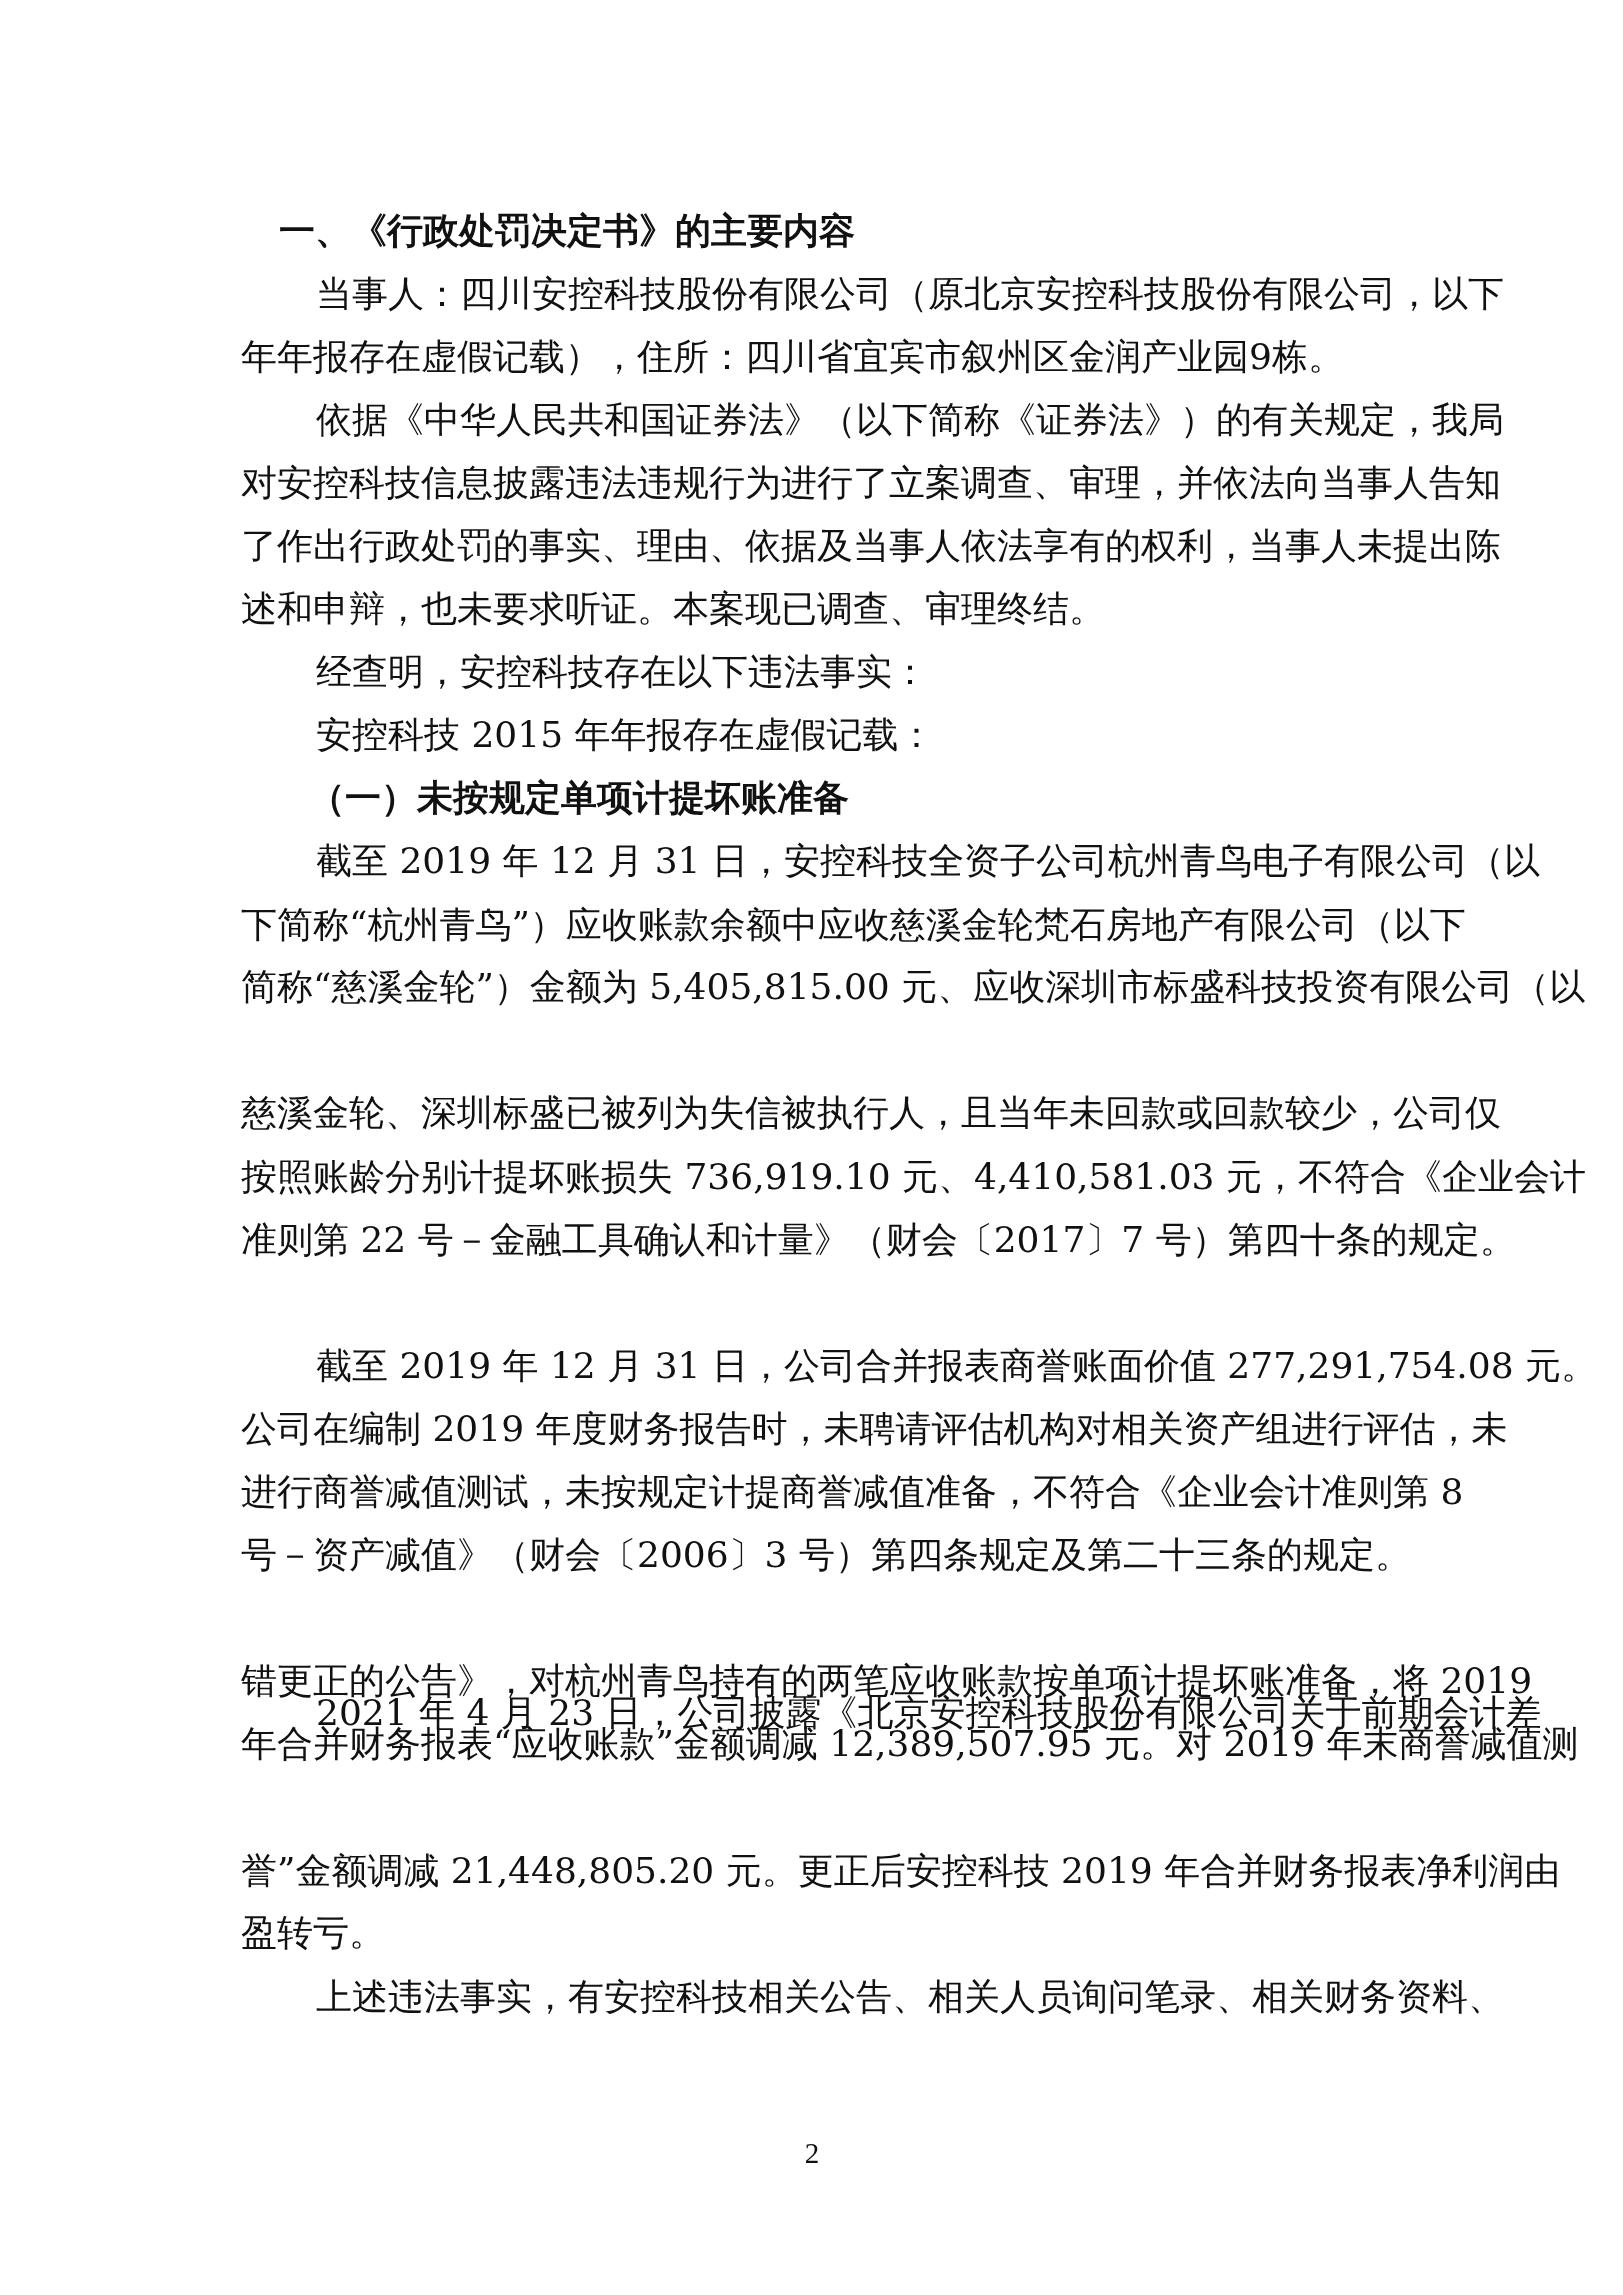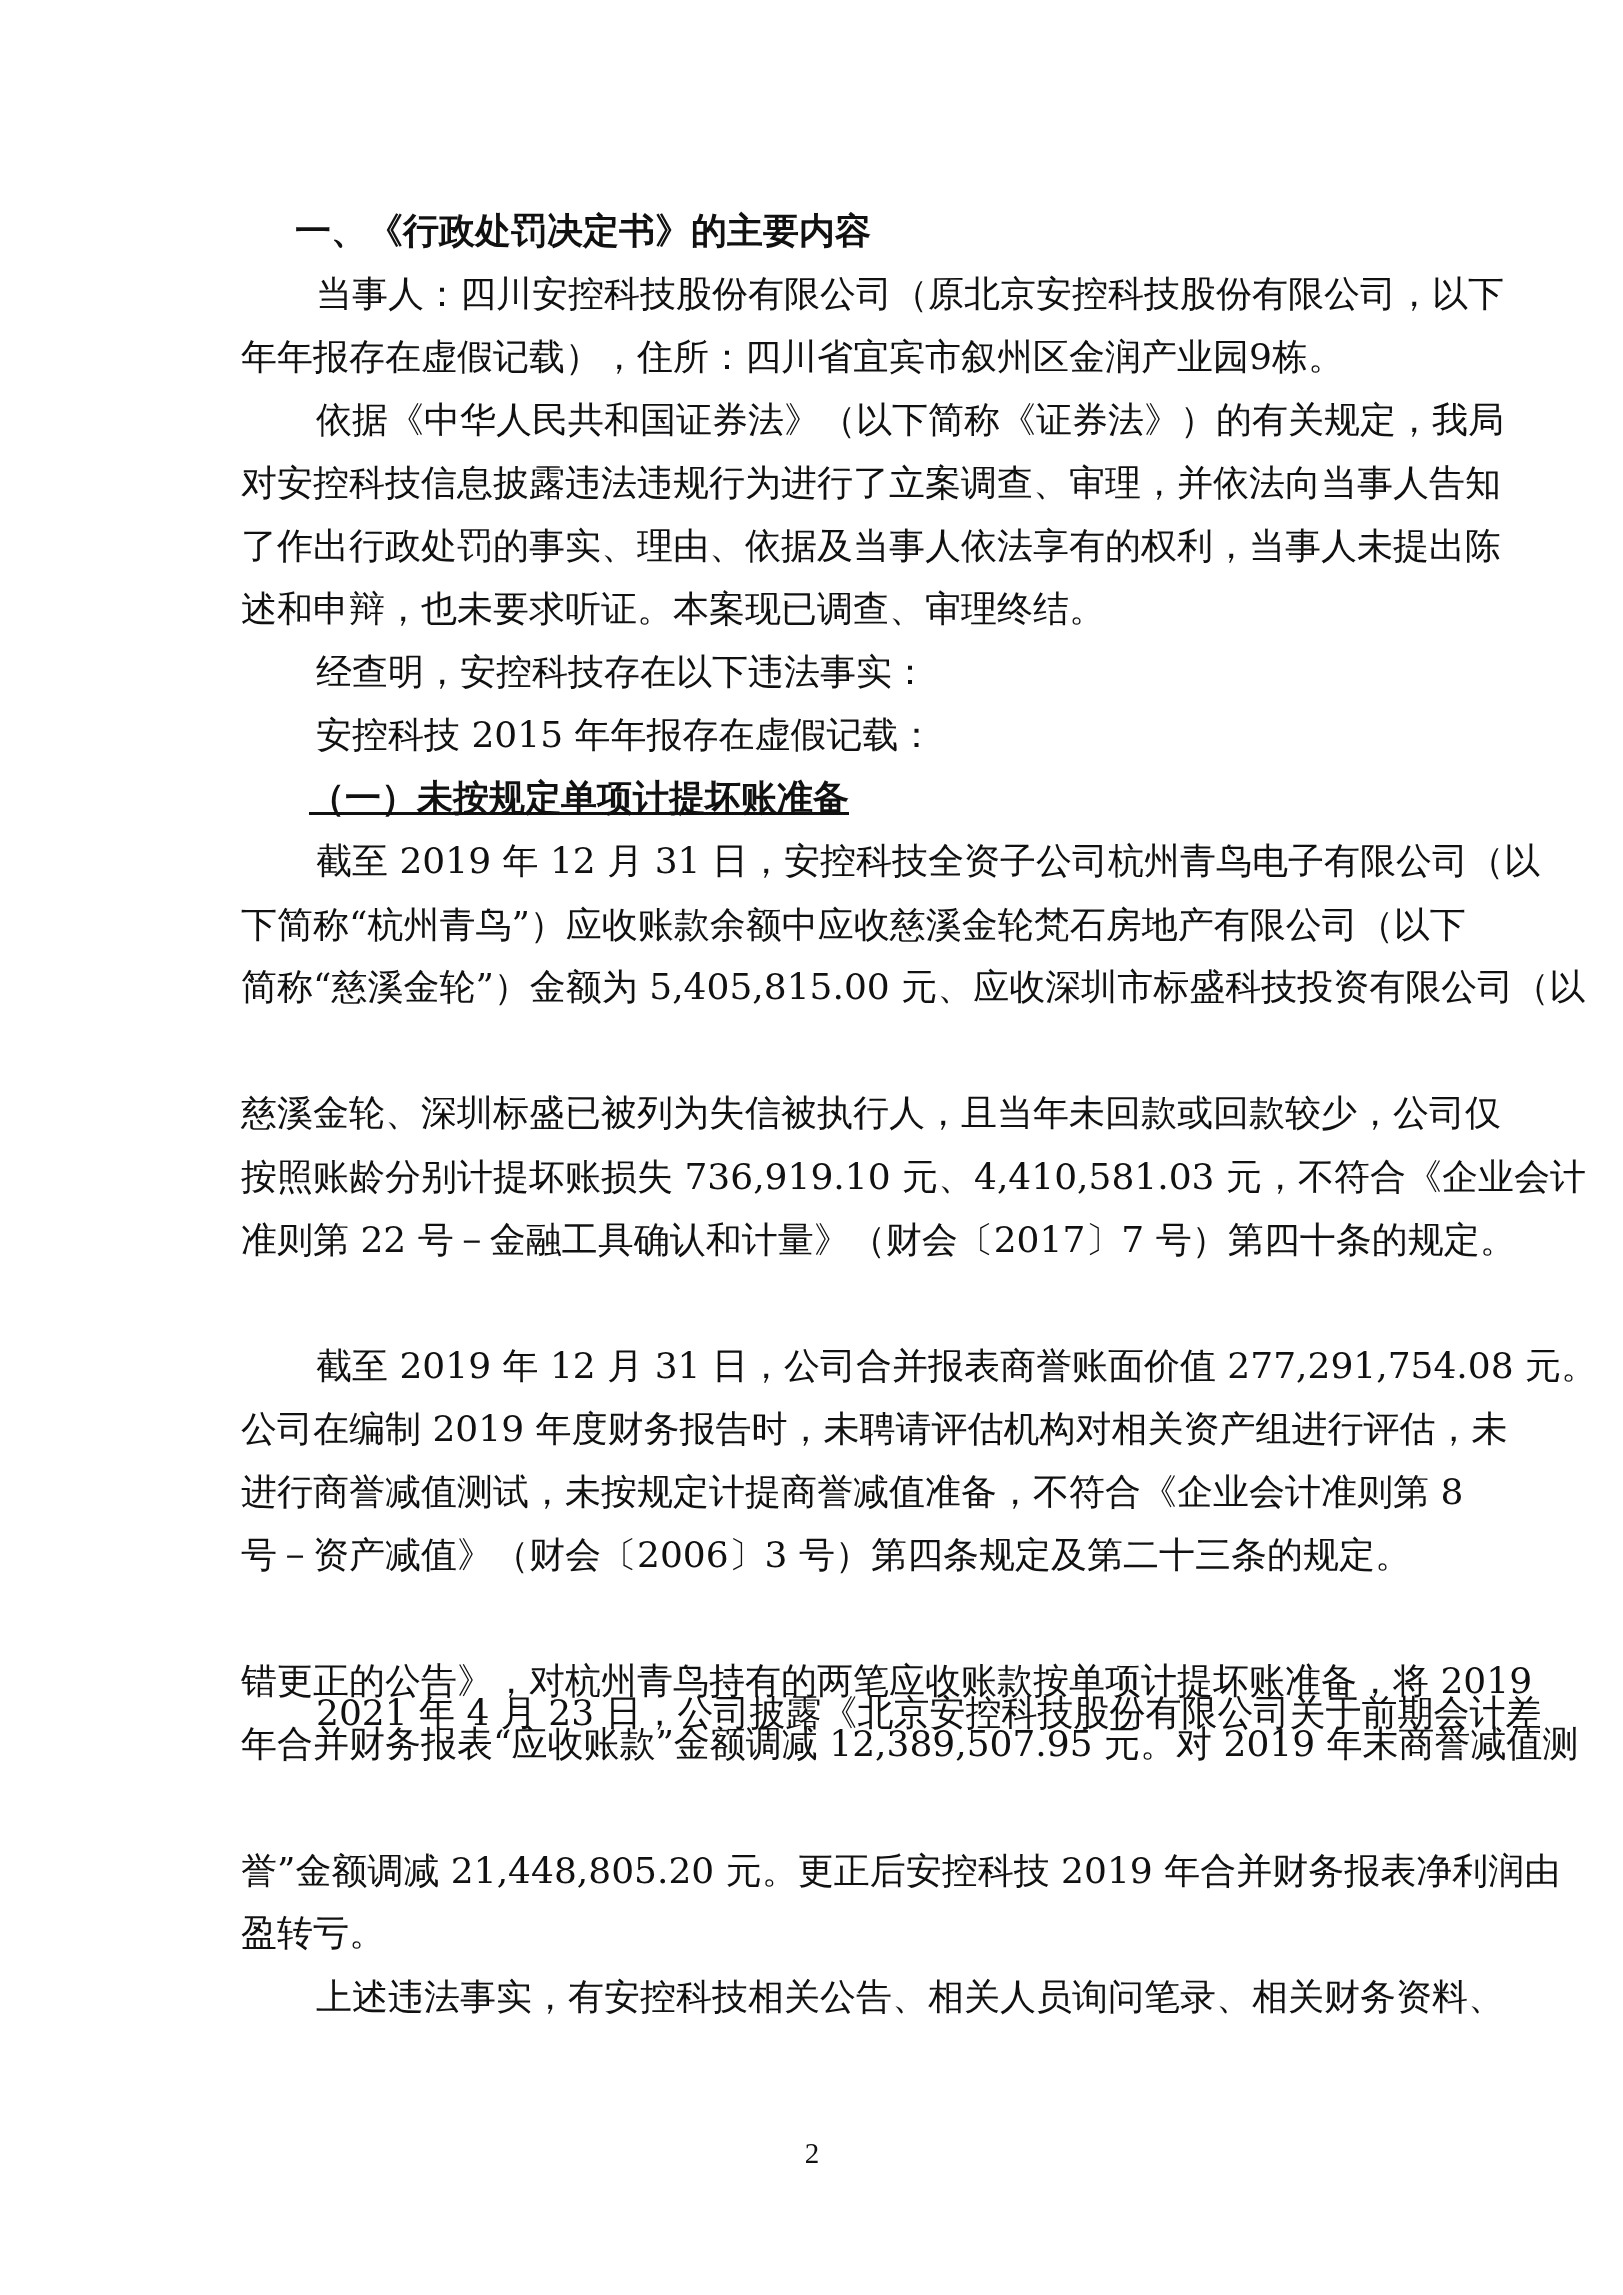--- a/index.html
+++ b/index.html
@@ -18,22 +18,22 @@
     line-height: 51px;
     font-size: 36px;
     white-space: nowrap;
     text-align: justify;
     text-align-last: justify;
     letter-spacing: 0;
   }
   .line.indent { left: 316px; width: 1058px; }
   .line.last { text-align-last: left; }
   .line.bold { font-weight: bold; }
-  .line.h1 { left: 279px; margin-left: 16px; }
-  .line.h2 { left: 309px; text-decoration: underline; }
+  .line.h1 { left: 279px; }
+  .line.h2 { left: 309px; }
   .pagenum {
     position: absolute; left: 795px; top: 2136px; width: 34px; text-align: center;
     font-family: "Liberation Serif", serif; font-size: 29px; line-height: 34px; color: #111;
   }
 </style>
 </head>
 <body>
 
 <div class="page">
   <div class="line bold h1 last" style="top:205px">一、《行政处罚决定书》的主要内容</div>

